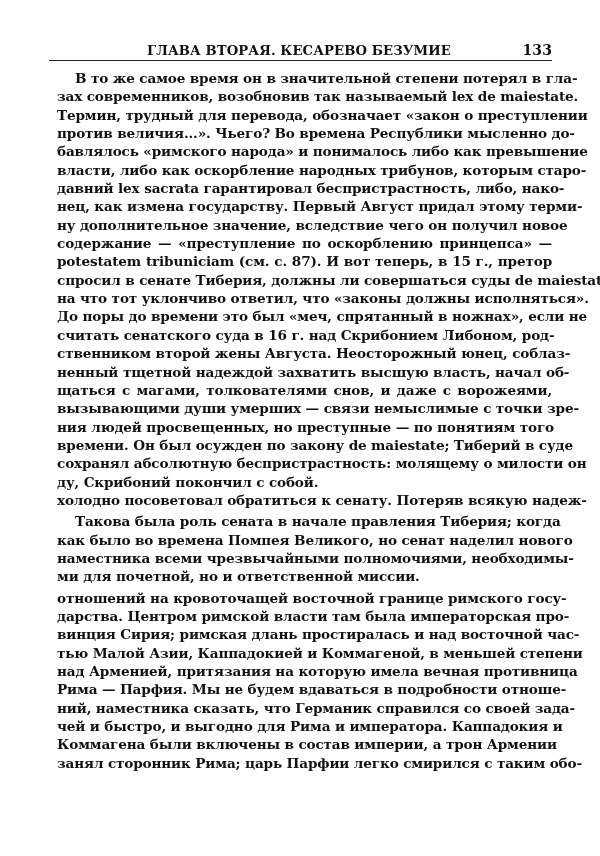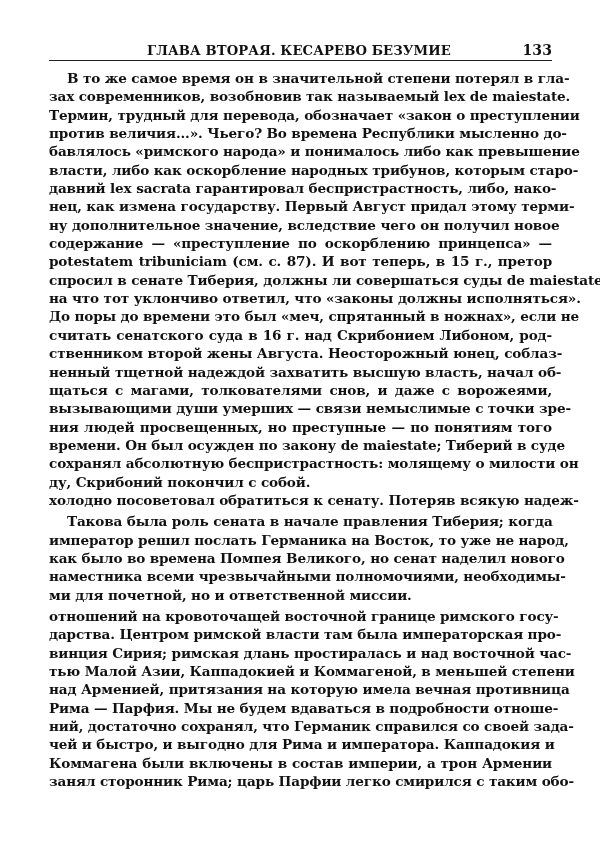--- a/index.html
+++ b/index.html
@@ -9,21 +9,21 @@
       font-family: "DejaVu Serif", serif; color: #111;
     }
     .running-head {
       display: flex; justify-content: space-between; align-items: flex-end;
       font-family: "DejaVu Serif", serif; font-weight: bold;
       font-size: 13.2px; letter-spacing: 0.1px;
       border-bottom: 1.6px solid #222; padding-bottom: 2px; height: 18px;
     }
     .running-head .title { margin-left: 98px; }
     .running-head .pageno { font-size: 14px; text-align: right; }
-    .body { margin-top: 8px; }
+    .body { margin-top: 8px; margin-left: 8px; }
     .para {
       margin: 0 0 3px 0; font-size: 13.6px; line-height: 18.35px;
       font-weight: bold; text-align: justify; letter-spacing: -0.15px;
     }
     .line { display: block; white-space: nowrap; text-align: justify; text-align-last: justify; }
     .line.last { text-align-last: left; }
     .indent { padding-left: 18px; }
   </style>
 </head>
 <body>
@@ -55,31 +55,30 @@
         <span class="line">щаться с магами, толкователями снов, и даже с ворожеями,</span>
         <span class="line">вызывающими души умерших — связи немыслимые с точки зре-</span>
         <span class="line">ния людей просвещенных, но преступные — по понятиям того</span>
         <span class="line">времени. Он был осужден по закону de maiestate; Тиберий в суде</span>
         <span class="line">сохранял абсолютную беспристрастность: молящему о милости он</span>
         <span class="line last">ду, Скрибоний покончил с собой.</span>
         <span class="line">холодно посоветовал обратиться к сенату. Потеряв всякую надеж-</span>
       </p>
     <p class="para">
         <span class="line indent">Такова была роль сената в начале правления Тиберия; когда</span>
-        <span class="line">император решил послать Германика на Восток, то уже не народ,</span>
         <span class="line">как было во времена Помпея Великого, но сенат наделил нового</span>
         <span class="line">наместника всеми чрезвычайными полномочиями, необходимы-</span>
         <span class="line last">ми для почетной, но и ответственной миссии.</span>
       </p>
     <p class="para">
         <span class="line">отношений на кровоточащей восточной границе римского госу-</span>
         <span class="line">дарства. Центром римской власти там была императорская про-</span>
         <span class="line">винция Сирия; римская длань простиралась и над восточной час-</span>
         <span class="line">тью Малой Азии, Каппадокией и Коммагеной, в меньшей степени</span>
         <span class="line">над Арменией, притязания на которую имела вечная противница</span>
         <span class="line">Рима — Парфия. Мы не будем вдаваться в подробности отноше-</span>
-        <span class="line">ний, достаточно сохранял, что Германик справился со своей зада-</span>
+        <span class="line">ний, наместника сказать, что Германик справился со своей зада-</span>
         <span class="line">чей и быстро, и выгодно для Рима и императора. Каппадокия и</span>
         <span class="line">Коммагена были включены в состав империи, а трон Армении</span>
         <span class="line">занял сторонник Рима; царь Парфии легко смирился с таким обо-</span>
       </p>
   </div>
 </div>
 
 </body></html>

